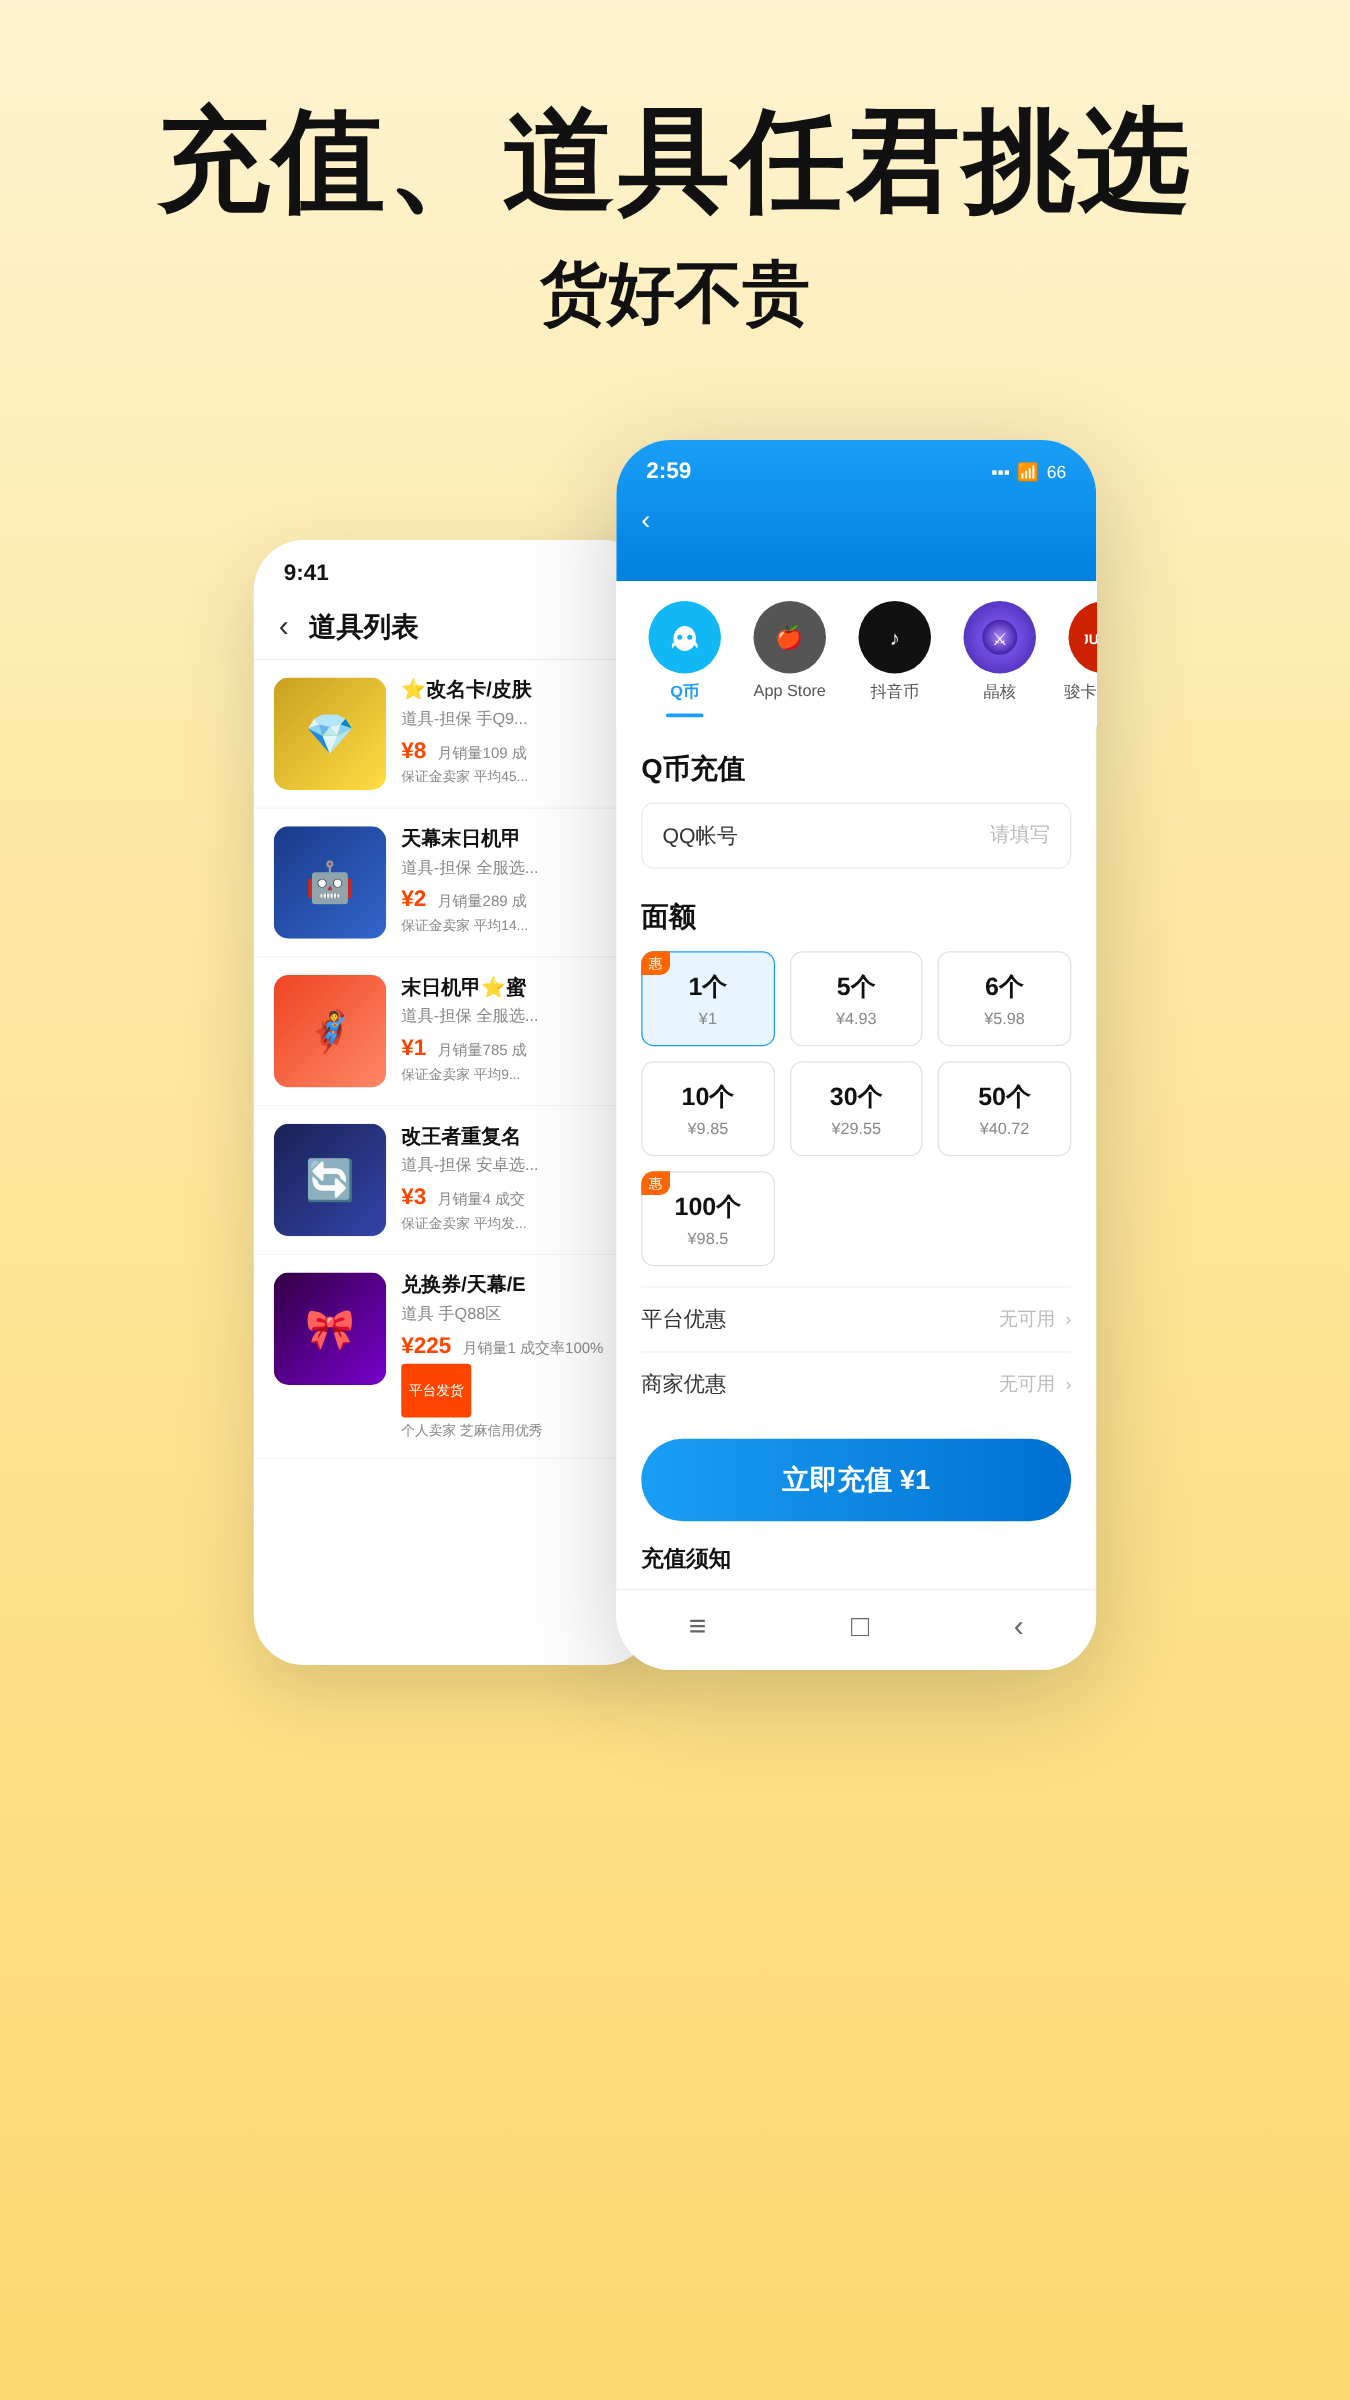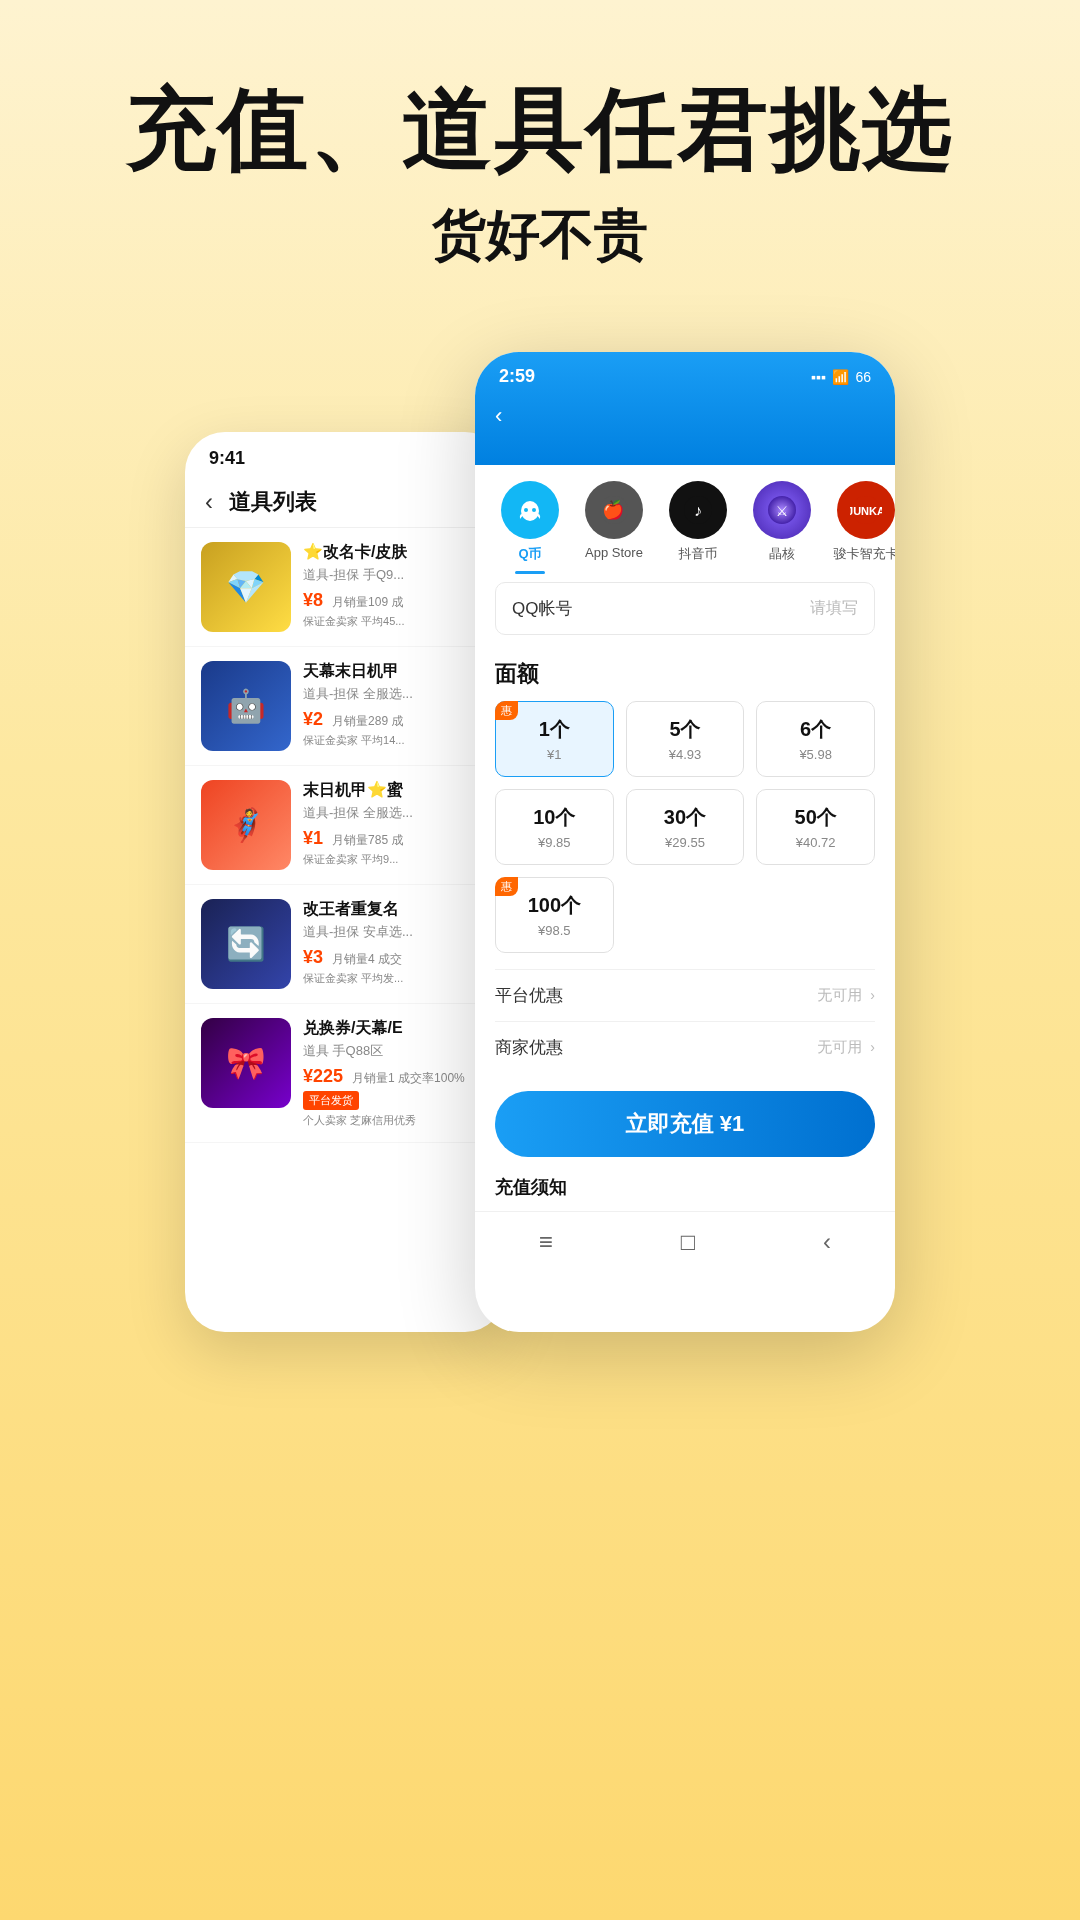--- a/index.html
+++ b/index.html
@@ -132,28 +132,28 @@
     .left-item-guarantee {
       font-size: 11px;
       color: #888;
       margin-top: 3px;
     }
     .platform-tag {
       display: inline-block;
       background: #ff4400;
       color: #fff;
       font-size: 11px;
-      padding: 2px 6px;
+      padding: 14px 6px;
       border-radius: 3px;
       margin-top: 4px;
     }
 
     
     .phone-right {
-      width: 420px;
+      width: 384px;
       min-height: 980px;
       background: #fff;
       border-radius: 44px;
       box-shadow: 0 20px 80px rgba(0,0,0,0.2);
       overflow: hidden;
       z-index: 2;
       position: relative;
     }
     .phone-right-top {
       background: linear-gradient(180deg, #1a9ef5 0%, #0080e0 100%);
@@ -530,20 +530,21 @@
             <text x="16" y="21" text-anchor="middle" fill="white" font-size="11" font-weight="bold">JUNKA</text>
           </svg>
         </div>
         <span class="cat-label">骏卡智充卡</span>
       </div>
 
     </div>
 
     <div class="recharge-body">
 
+      <div class="section-title">Q币充值</div>
 
       <div class="qq-input-row">
         <span class="qq-input-label">QQ帐号</span>
         <span class="qq-input-placeholder">请填写</span>
       </div>
 
       <div class="denomination-title">面额</div>
 
       <div class="denom-grid">
 

